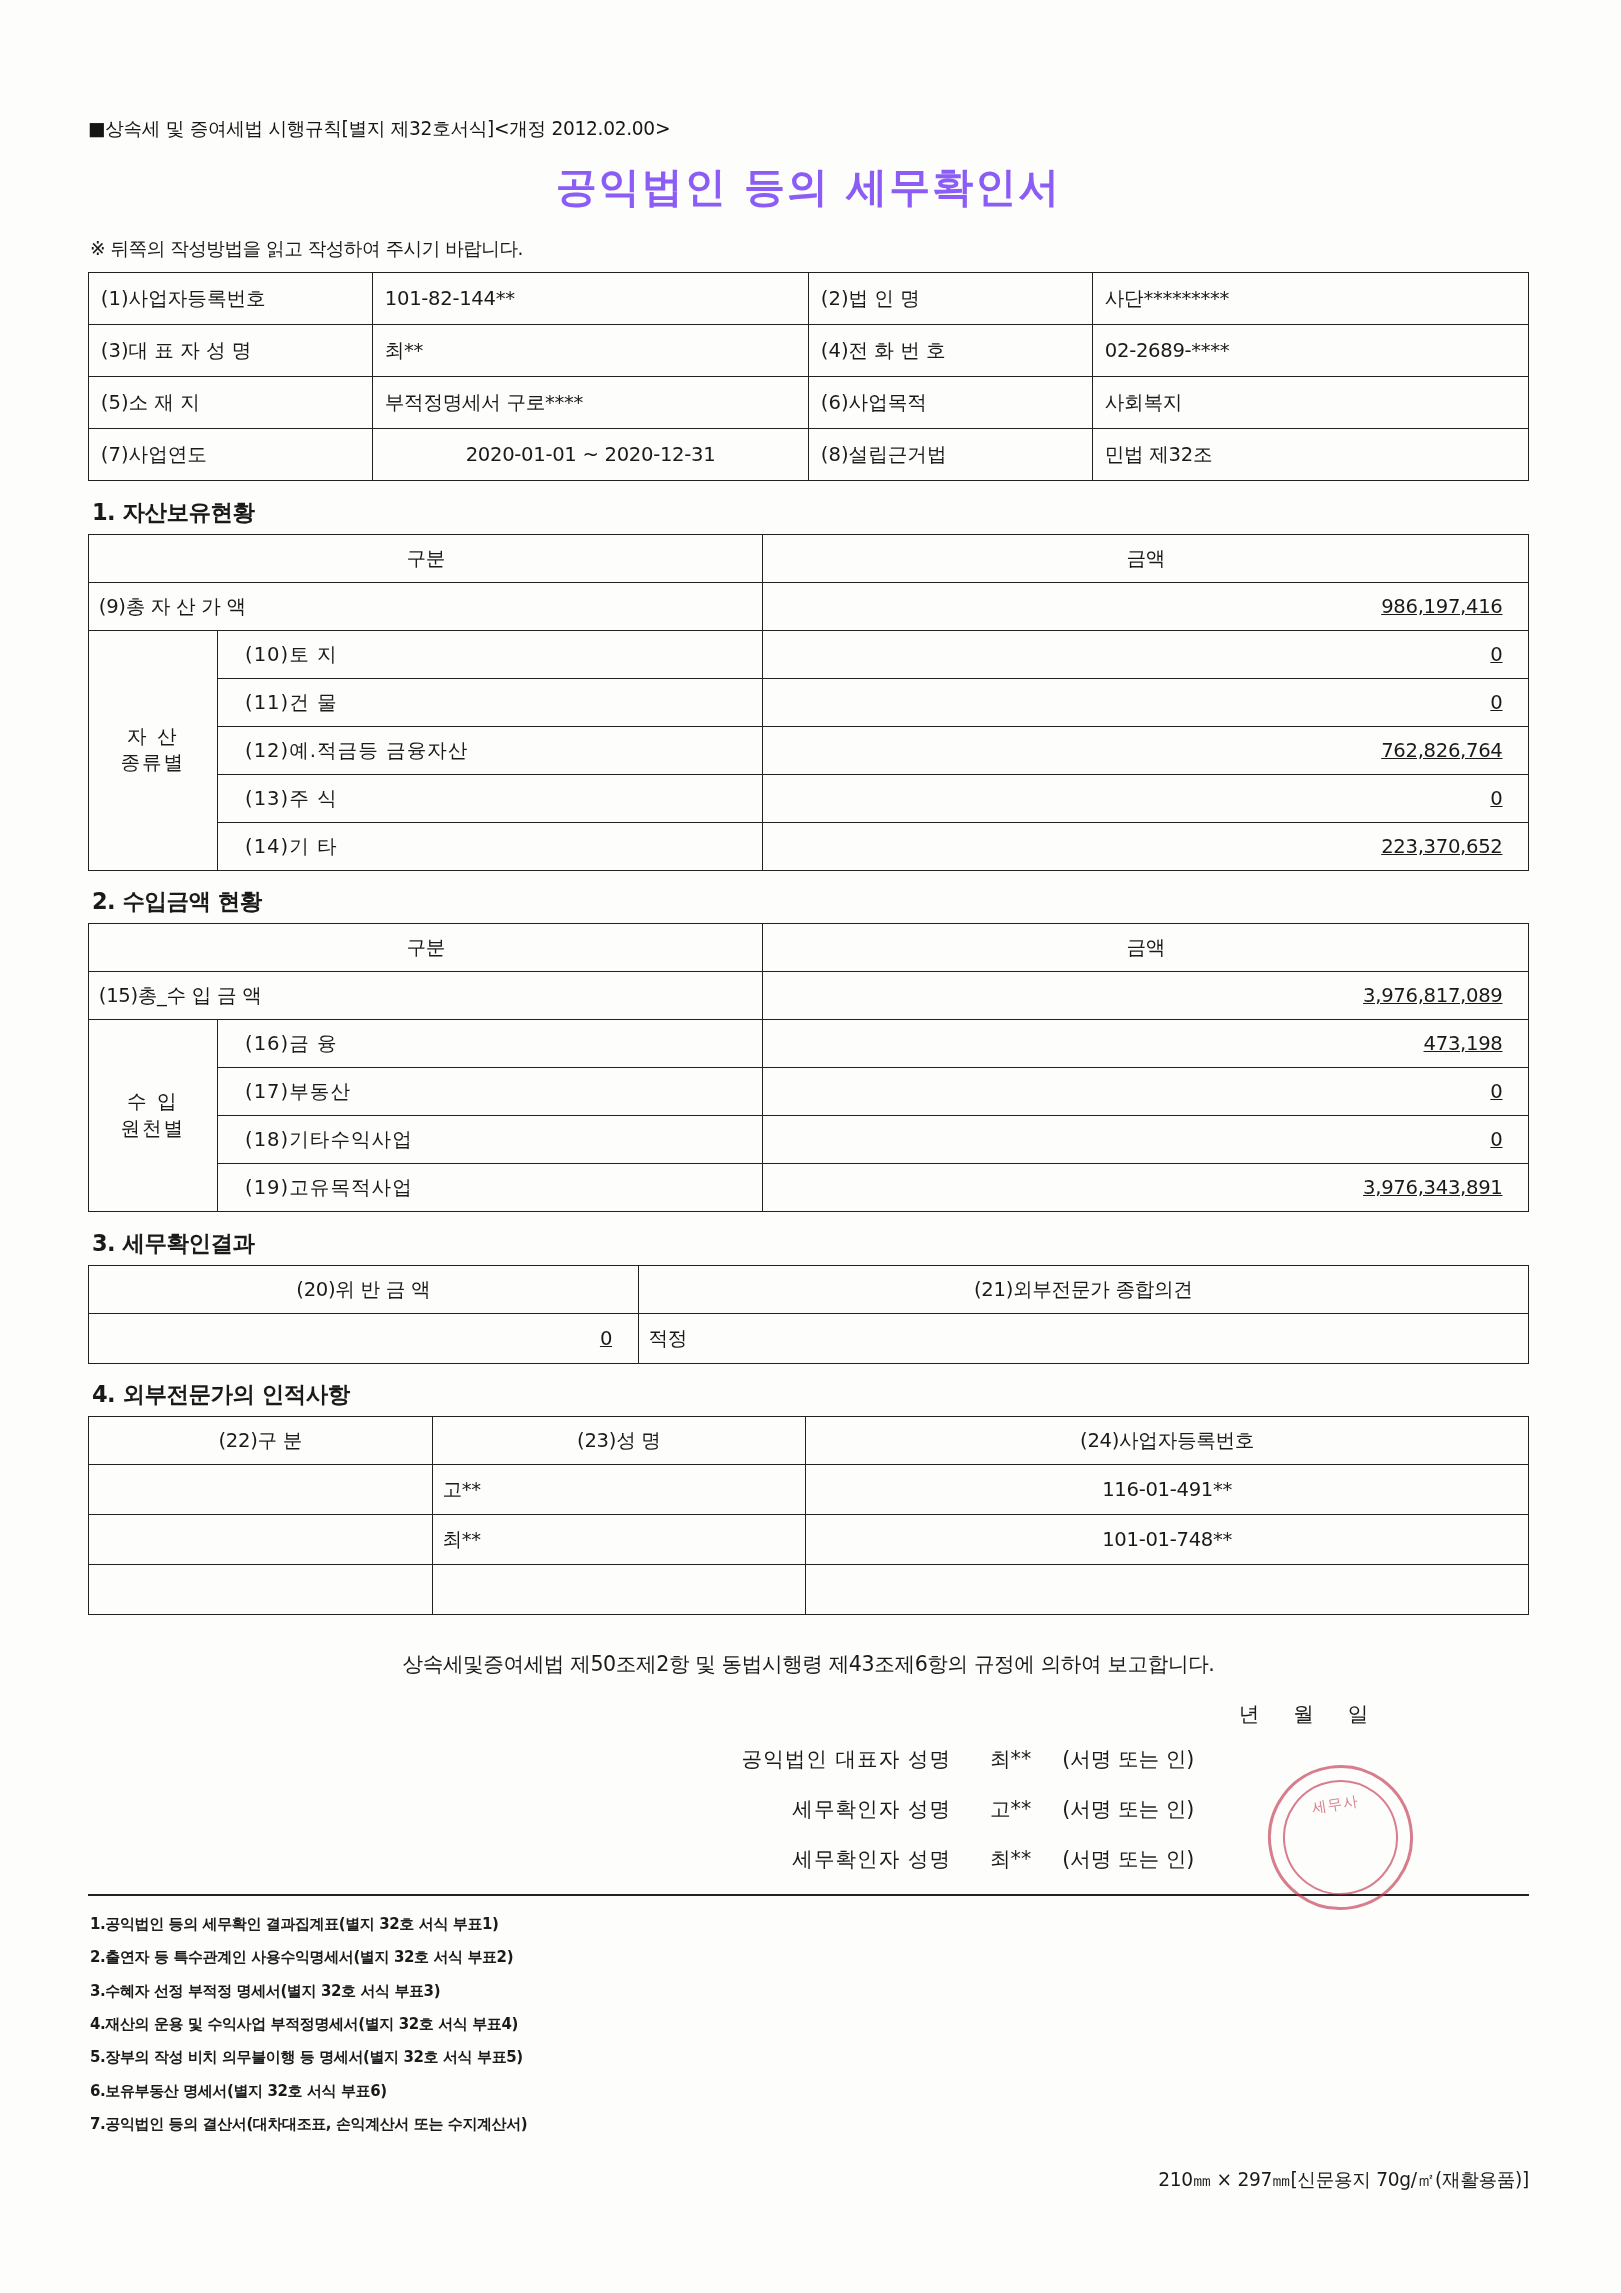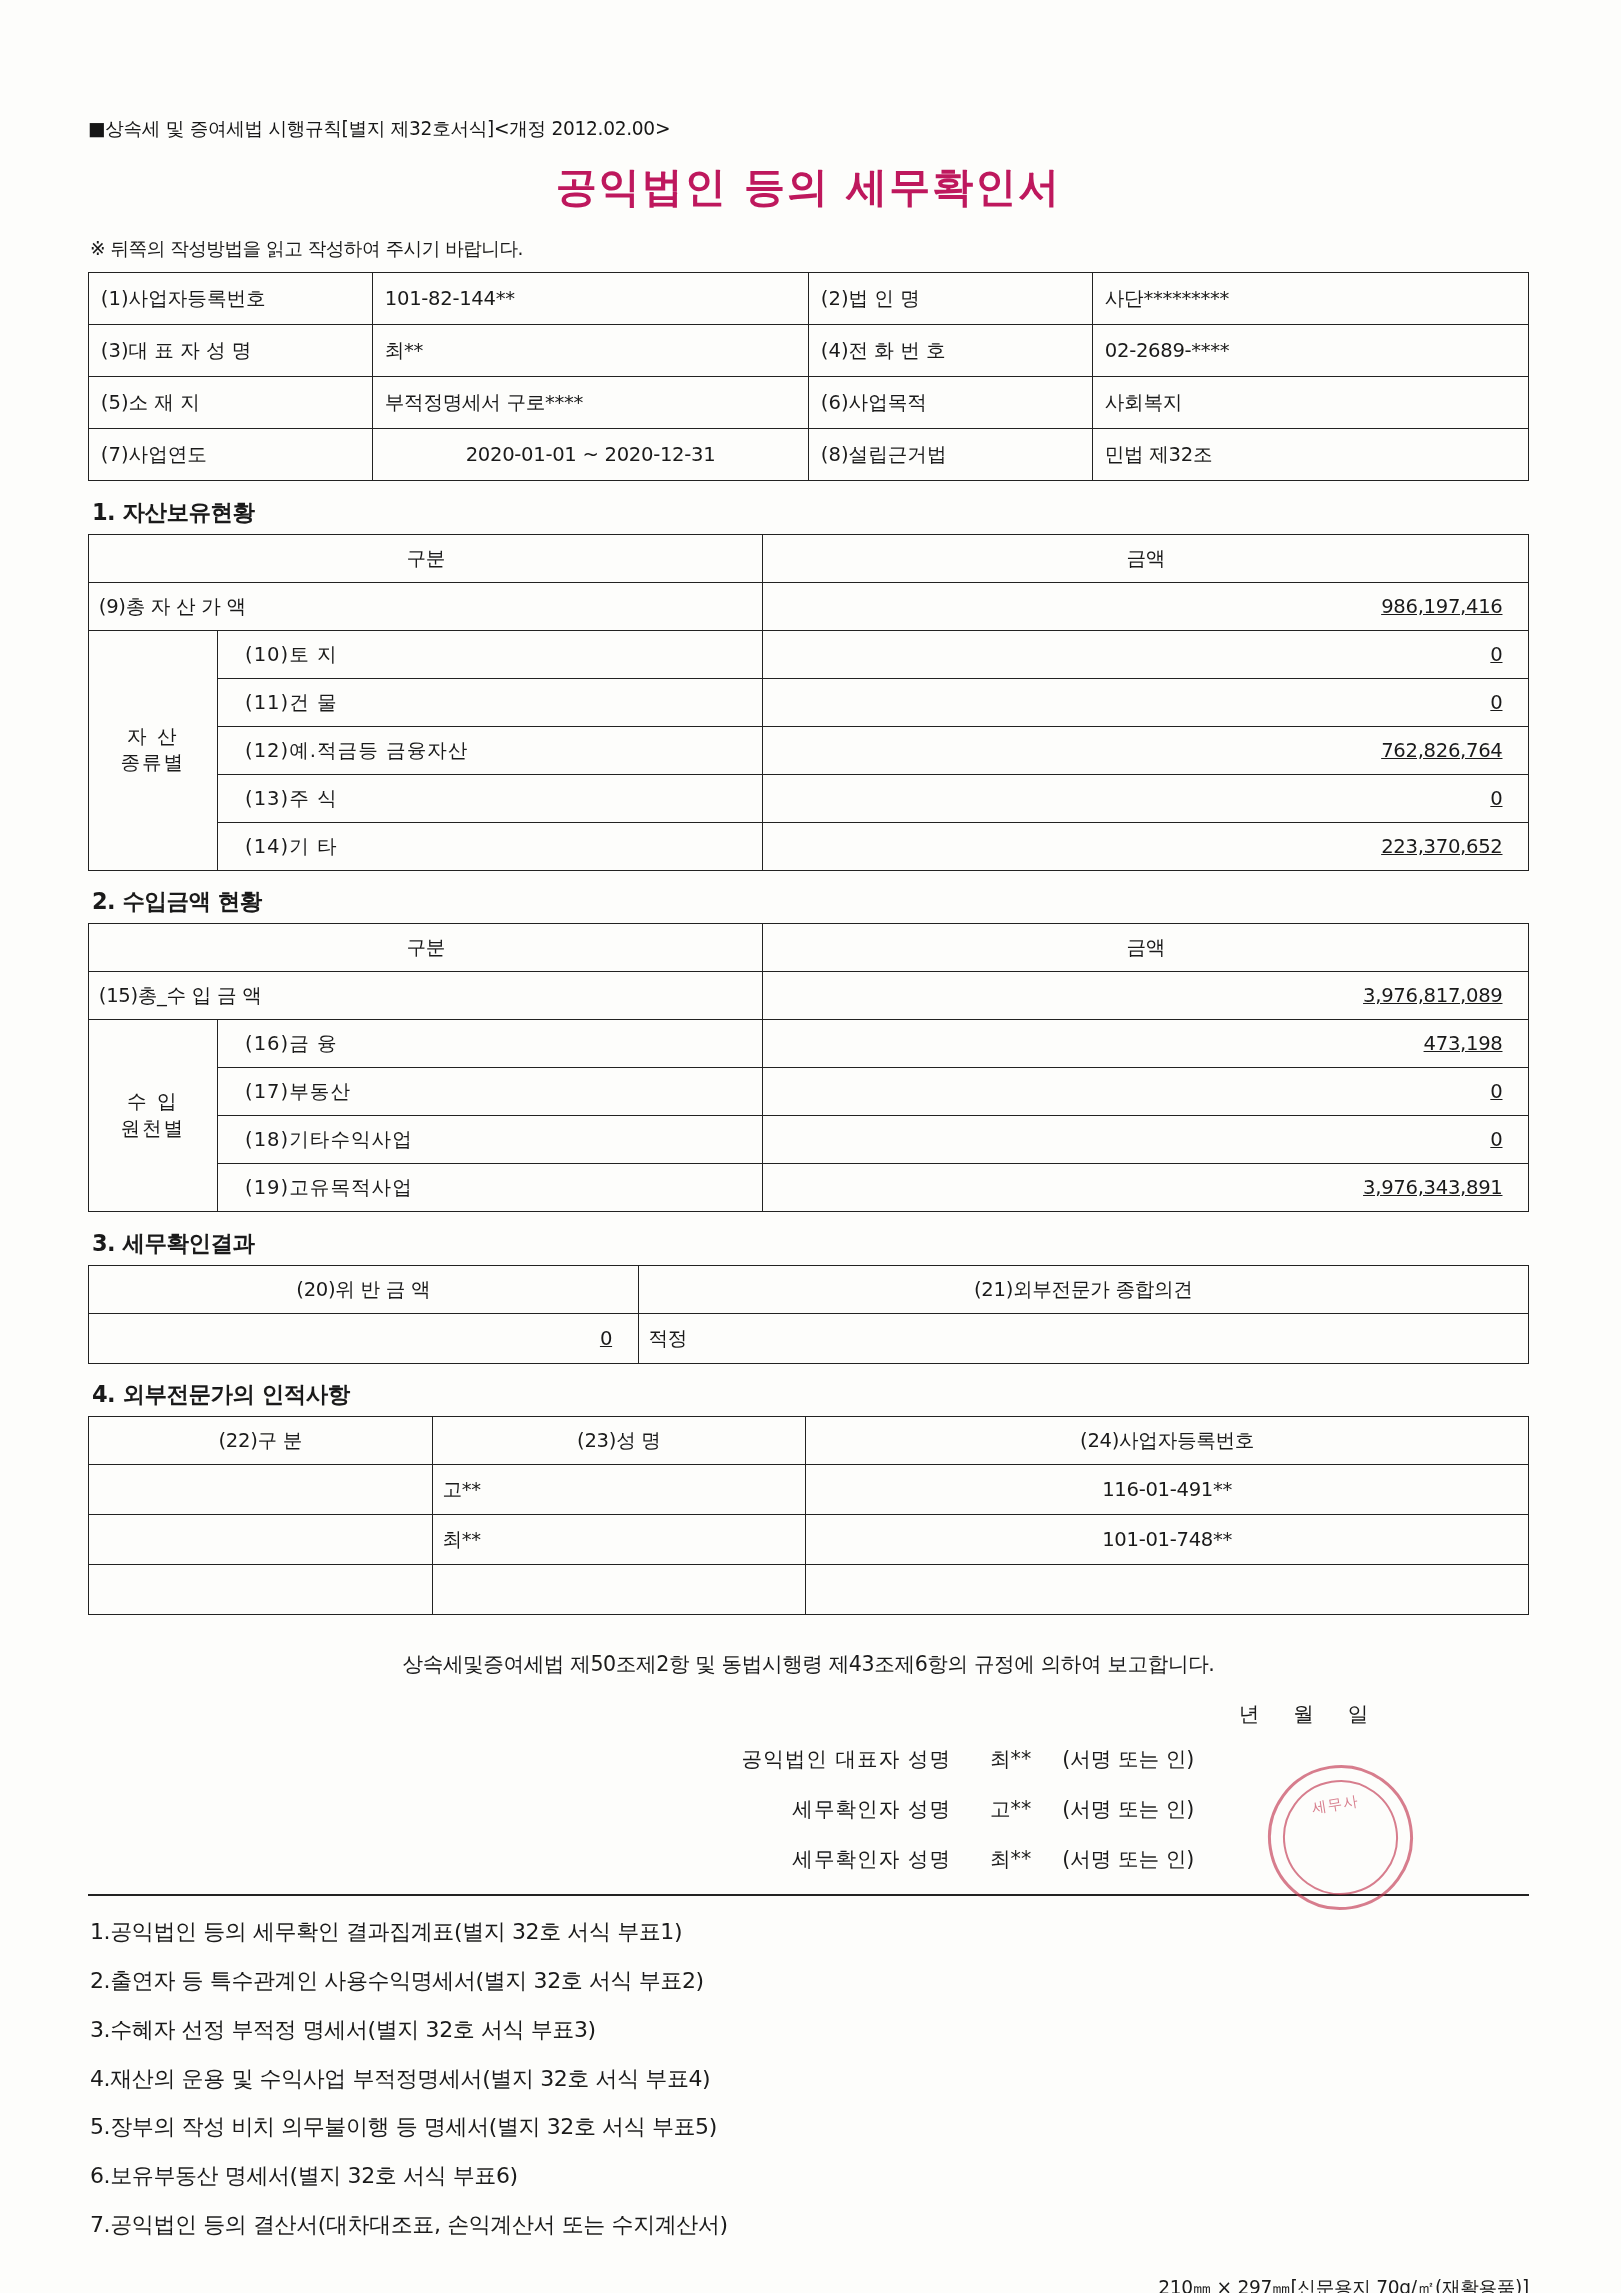--- a/index.html
+++ b/index.html
@@ -31,21 +31,21 @@
     letter-spacing: -0.3px;
     margin: 0 0 9.8px 0;
     color: #161616;
   }
   .doc-title {
     text-align: center;
     font-size: 41px;
     font-weight: bold;
     letter-spacing: 2px;
     margin: 17.6px 0 21.6px 0;
-    color: #be185d;
+    color: #8b5cf6;
   }
   .notice {
     font-size: 18.6px;
     margin: 0 0 9.8px 2px;
     letter-spacing: -0.5px;
   }
   table {
     border-collapse: collapse;
     width: 100%;
     font-size: 19.6px;
@@ -128,23 +128,24 @@
   .sign-name {
     letter-spacing: 0px;
   }
   .sign-suffix { margin-left: 31px; }
   .divider {
     border-top: 2px solid #222;
     margin-top: 17.6px;
   }
   .attach-list {
     margin: 11.8px 0 0 2px;
-    font-size: 22px;
+    font-size: 15px;
     line-height: 2.22;
     letter-spacing: -0.4px;
+    font-weight: bold;
   }
   .footer-note {
     text-align: right;
     font-size: 18.6px;
     margin-top: 25.5px;
     letter-spacing: -0.3px;
   }
   .stamp {
     position: absolute;
     right: 116px;

